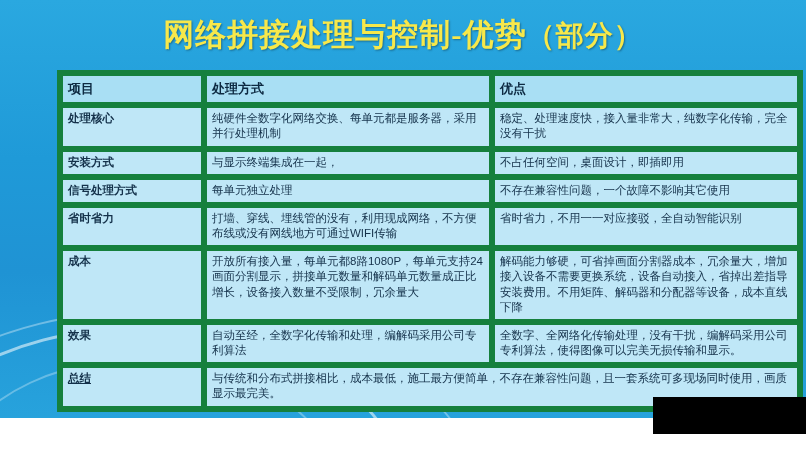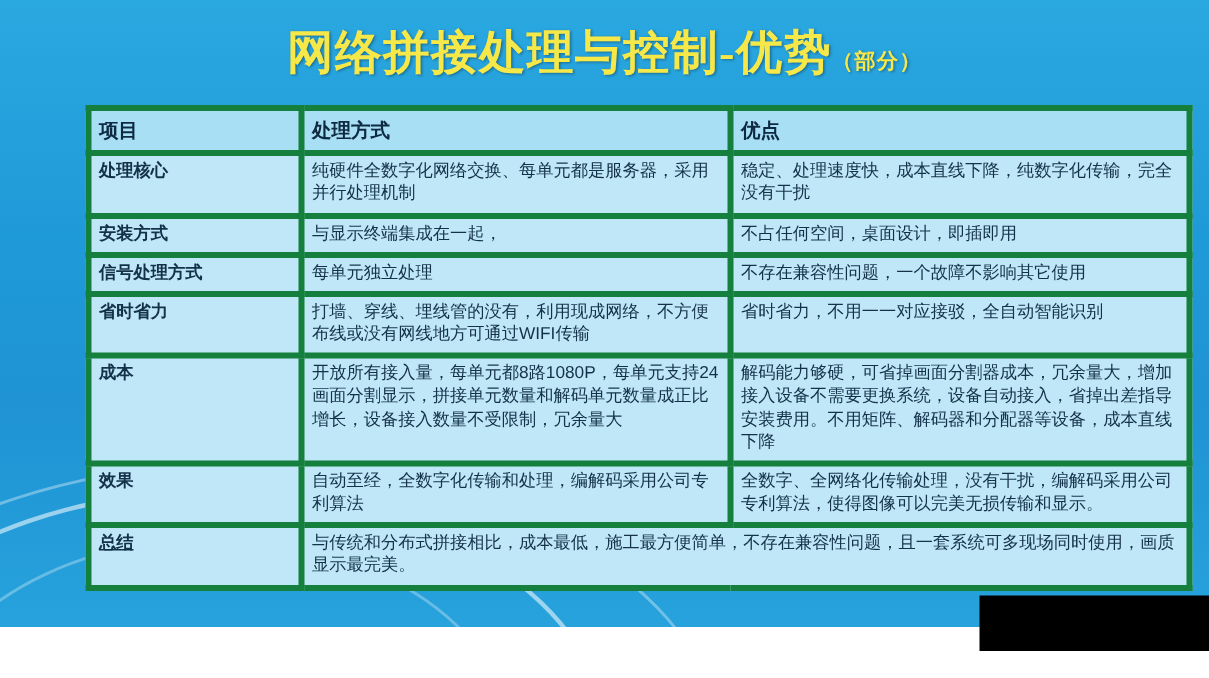--- a/index.html
+++ b/index.html
@@ -70,34 +70,34 @@
     text-align: center;
     color: #f7e84a;
     font-family: "Liberation Serif", serif;
     font-weight: bold;
     font-size: 31px;
     letter-spacing: 1px;
     text-shadow: 1px 1px 2px rgba(0,0,0,0.35);
     white-space: nowrap;
   }
   .title .sub {
-    font-size: 14px;
+    font-size: 28px;
     color: #f7e84a;
   }
   table.matrix {
     position: absolute;
     top: 70px;
     left: 57px;
     width: 692px;
     border-collapse: collapse;
     background: #bfe7f7;
     table-layout: fixed;
   }
   table.matrix th, table.matrix td {
-    border: 4px solid #15803d;
+    border: 6px solid #15803d;
     vertical-align: top;
     padding: 3px 5px 4px 5px;
     font-size: 11.5px;
     line-height: 1.32;
     color: #14314a;
     font-family: "Liberation Sans", sans-serif;
   }
   table.matrix th {
     background: #a9dff4;
     font-weight: bold;
@@ -151,21 +151,21 @@
       <tr>
         <th class="col-item">项目</th>
         <th class="col-method">处理方式</th>
         <th class="col-merit">优点</th>
       </tr>
     </thead>
     <tbody>
       <tr>
         <td class="col-item">处理核心</td>
         <td class="col-method">纯硬件全数字化网络交换、每单元都是服务器，采用并行处理机制</td>
-        <td class="col-merit">稳定、处理速度快，成本直线下降，纯数字化传输，完全没有干扰</td>
+        <td class="col-merit">稳定、处理速度快，接入量非常大，纯数字化传输，完全没有干扰</td>
       </tr>
       <tr>
         <td class="col-item">安装方式</td>
         <td class="col-method">与显示终端集成在一起，</td>
         <td class="col-merit">不占任何空间，桌面设计，即插即用</td>
       </tr>
       <tr>
         <td class="col-item">信号处理方式</td>
         <td class="col-method">每单元独立处理</td>
         <td class="col-merit">不存在兼容性问题，一个故障不影响其它使用</td>

